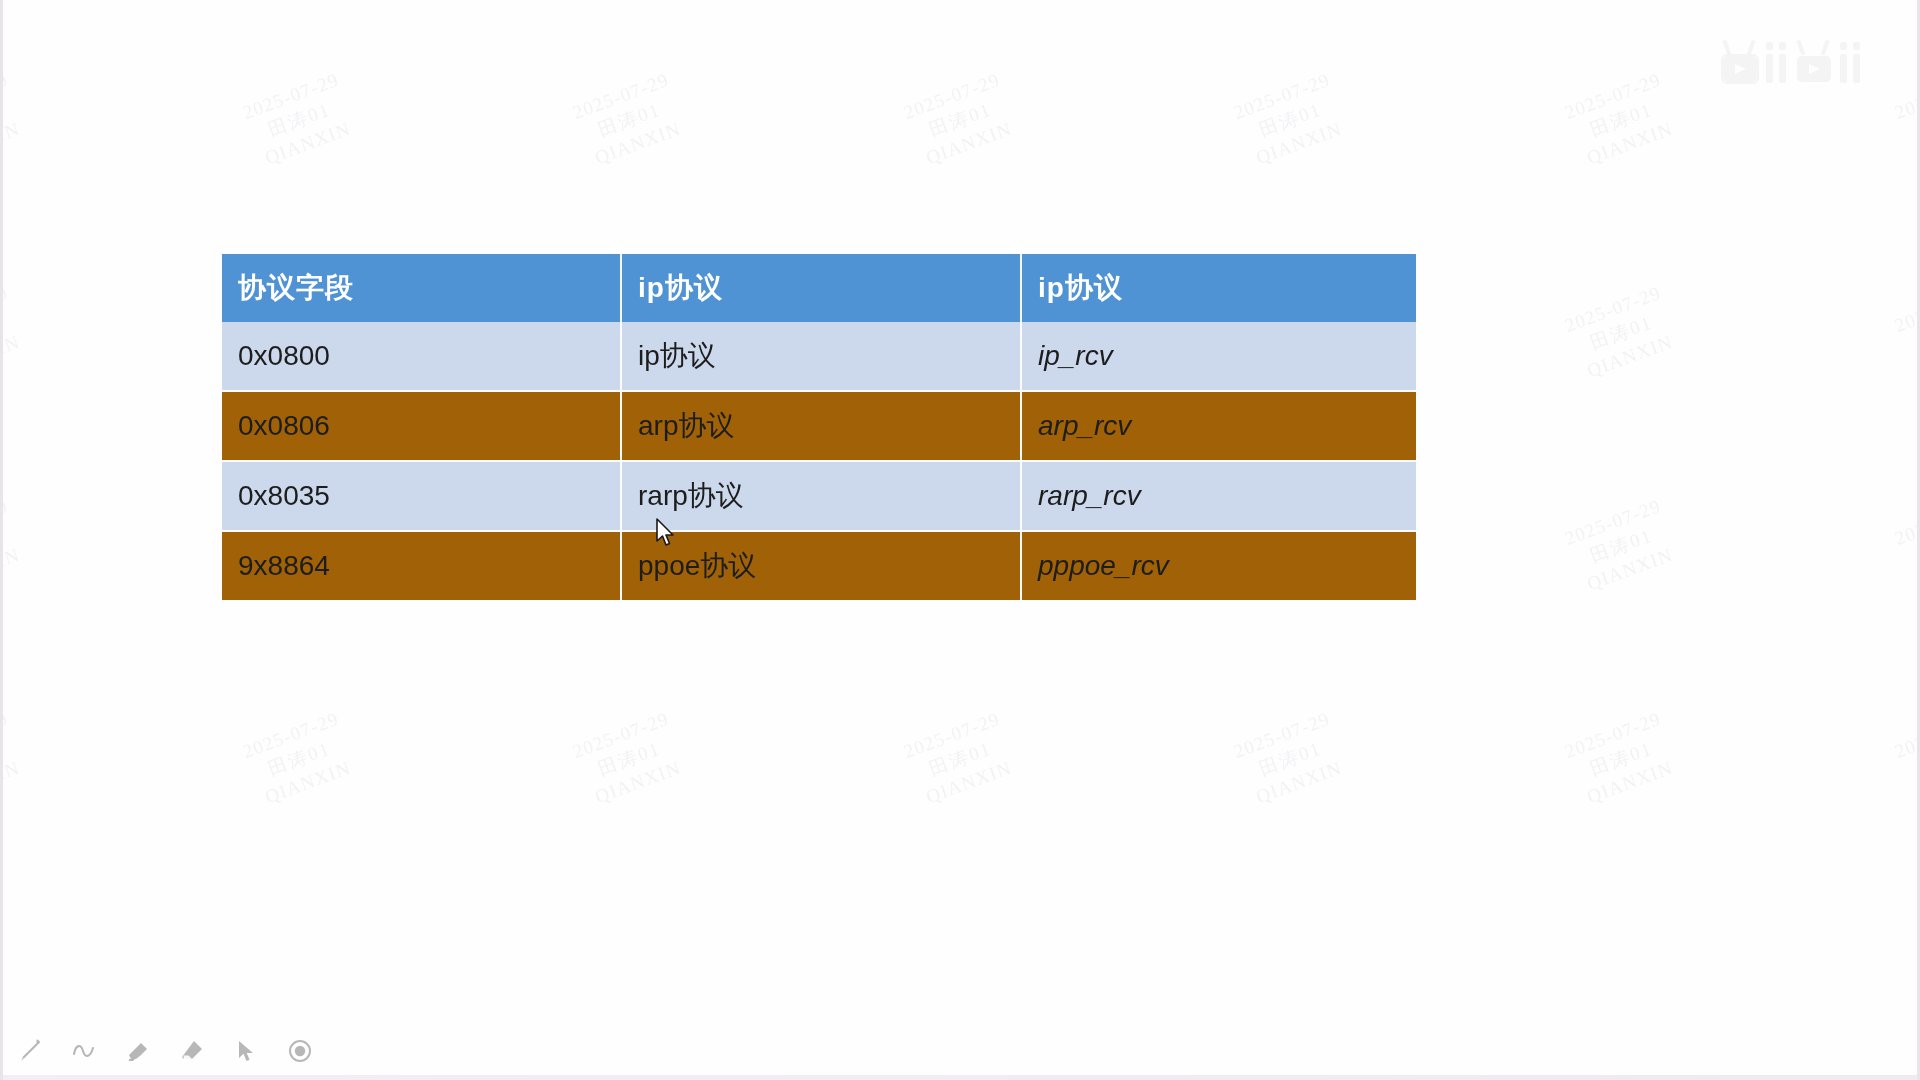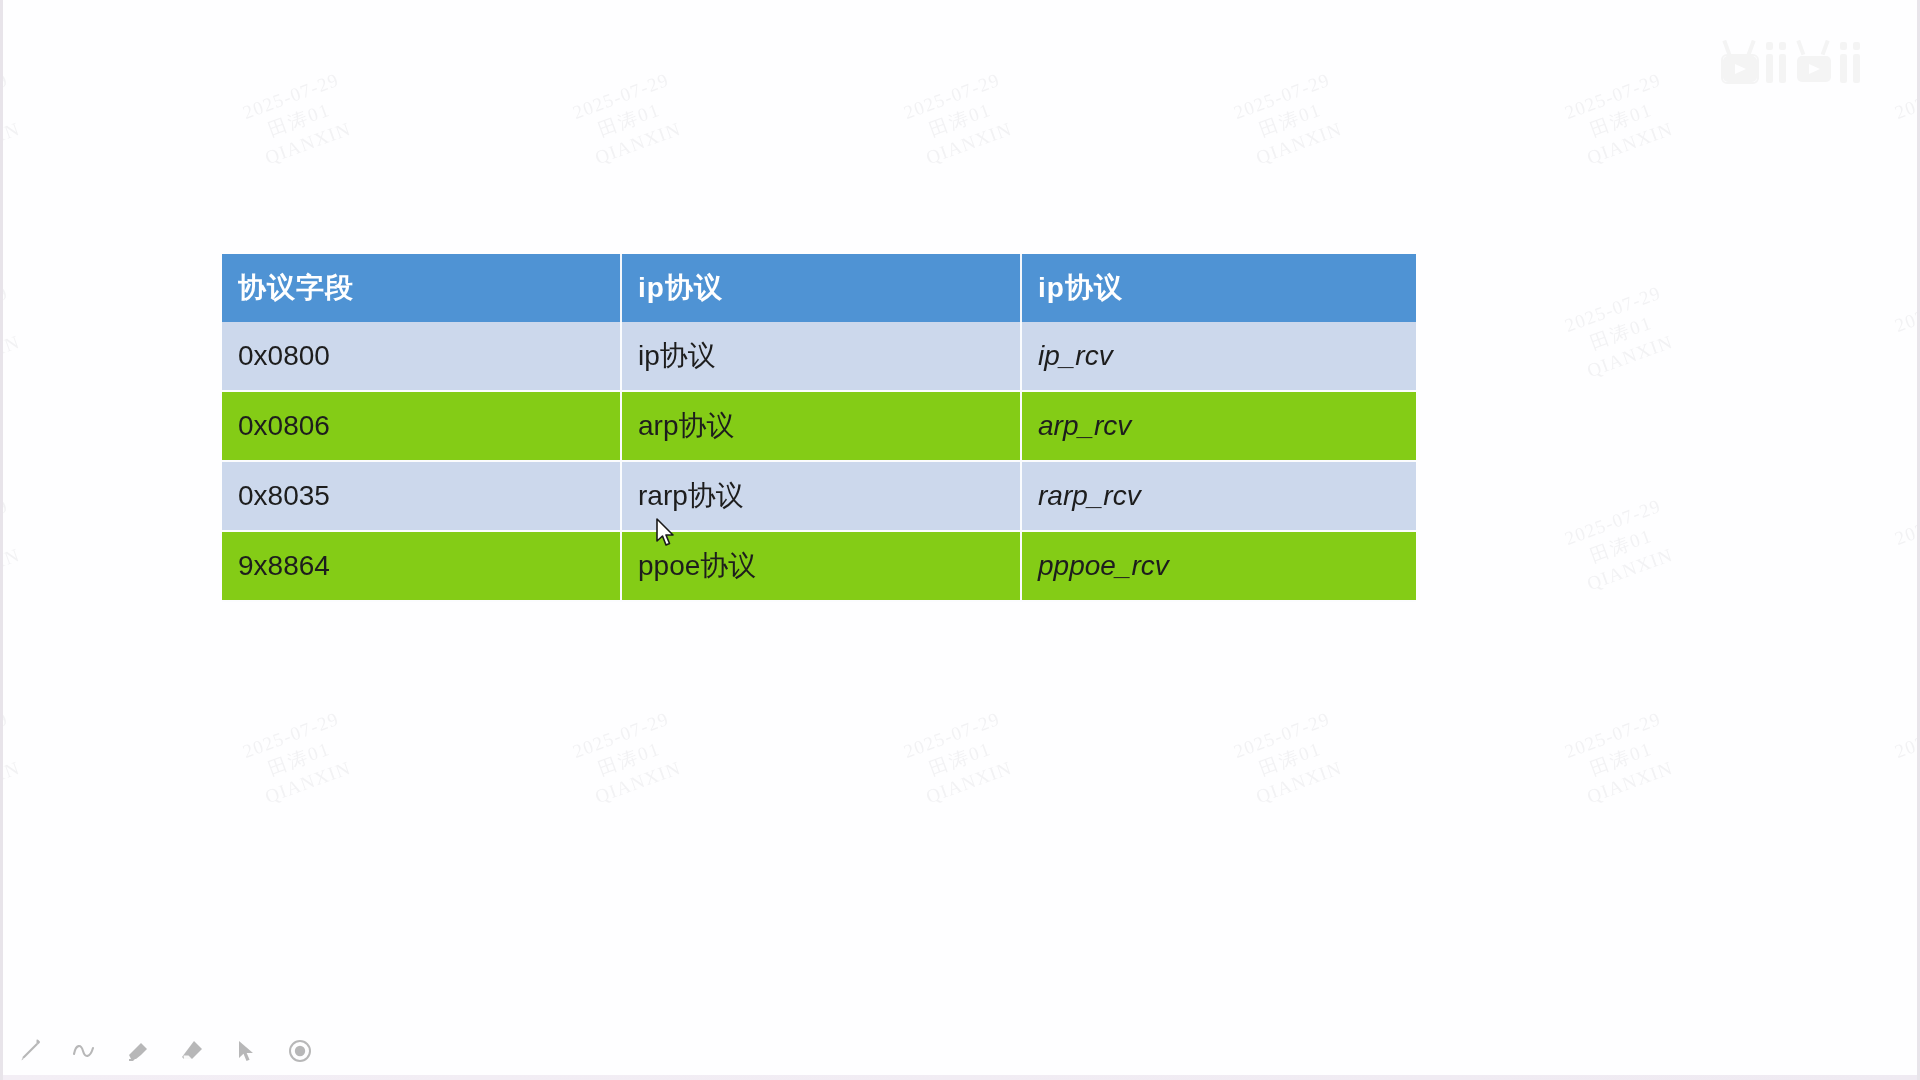--- a/index.html
+++ b/index.html
@@ -98,21 +98,21 @@
     text-align:left;
     padding:13px 0 13px 16px;
     height:70px;
     border-right:2px solid #fafcfe;
     border-bottom:2px solid #fbfcfe;
     font-weight:400;
     margin-left:24px;
   }
   #proto-table td:last-child { border-right:none;font-style:italic; }
   #proto-table tbody tr.odd td { background:#ccd8ec; }
-  #proto-table tbody tr.even td { background:#84cc16; }
+  #proto-table tbody tr.even td { background:#a16207; }
   .col-a { width:400px; }
   .col-b { width:400px; }
   .col-c { width:394px; }
 
   
   #cursor {
     position:absolute;
     left:652px; top:518px;
     width:22px; height:30px;
     z-index:20;

